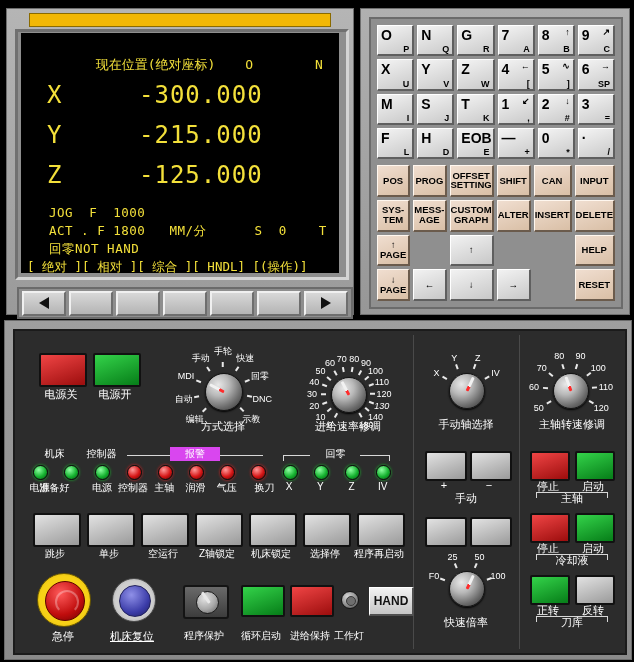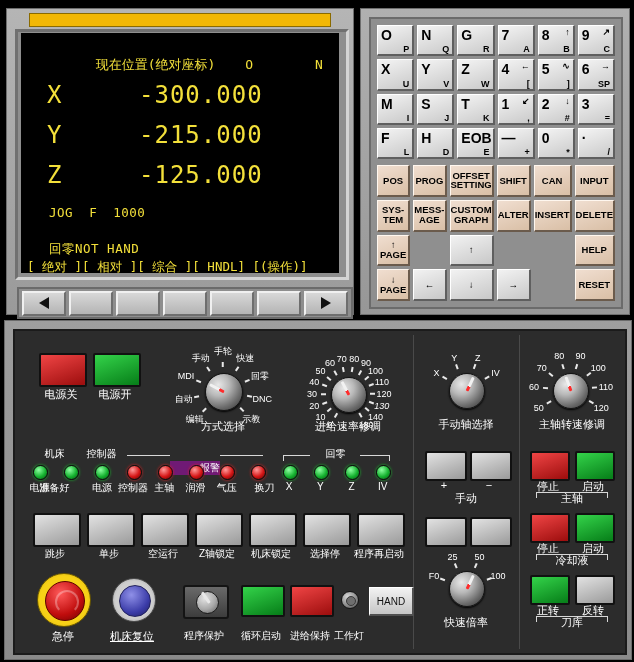--- a/index.html
+++ b/index.html
@@ -158,21 +158,21 @@
         background:radial-gradient(circle at 36% 30%,#d8d8d8,#8e8e8e 55%,#4a4a4a 100%);
         border:1px solid #141414;}
   #worklamp::after{content:"";position:absolute;left:4px;top:4px;width:8px;height:8px;
         border-radius:50%;background:#6f6f6f;border:1px solid #3a3a3a;}
   
   #handbtn{position:absolute;width:42px;height:26px;
         background:linear-gradient(180deg,#f2f2f2,#c5c5c5);
         border-top:1px solid #fff;border-left:1px solid #fff;
         border-right:2px solid #4f4f4f;border-bottom:2px solid #4f4f4f;
         display:flex;align-items:center;justify-content:center;
-        font-size:10px;font-weight:normal;color:#111;}
+        font-size:12px;font-weight:bold;color:#111;}
 </style>
 </head>
 <body>
 
 <div id="top">
 
   <div id="crt-unit">
     <div id="crt-yellow"></div>
     <div id="crt-bezel"></div>
 
@@ -188,20 +188,21 @@
       <div class="axis-row" style="top:88px;left:26px;">
         <span class="axis-lbl">Y</span>
         <span class="axis-val">-215.000</span>
       </div>
       <div class="axis-row" style="top:128px;left:26px;">
         <span class="axis-lbl">Z</span>
         <span class="axis-val">-125.000</span>
       </div>
 
       <div class="crt-status" style="left:28px;top:172px;">JOG  F  1000</div>
+      <div class="crt-status" style="left:28px;top:190px;">ACT . F 1800   MM/分      S  0    T</div>
       <div class="crt-status" style="left:28px;top:208px;">回零NOT HAND</div>
       <div class="crt-soft" style="top:226px;">[ 绝对 ][ 相对 ][ 综合 ][ HNDL] [(操作)]</div>
     </div>
 
     <div id="softkeys">
       <div class="skey">
           <span class="tri-l"></span>
         </div>
       <div class="skey"></div>
       <div class="skey"></div>
@@ -450,21 +451,21 @@
           <div class="tick" style="height: 5px; left: 342px; top: 78.0526px; transform: translate(-50%, 0px) rotate(330deg); transform-origin: 50% 0%; margin-top: 0px;"></div>
           <div class="dlbl" style="left: 349px; top: 90.1769px;">180</div>
         </div>
     <div class="cnlbl" style="left:291px;top:84px;width:80px;">进给速率修调</div>
 
     <div id="lamp-brackets">
           <div class="brk both" style="left: 16px; top: 120px; width: 43.2px;"></div>
           <div class="cnlbl sm" style="left: 12.6px; top: 112px; width: 50px; background: rgb(44, 44, 44);">机床</div>
           <div class="cnlbl sm" style="left: 59.4px; top: 112px; width: 50px; background: rgb(44, 44, 44);">控制器</div>
           <div class="brk " style="left: 109.6px; top: 120px; width: 43.2px;"></div>
-          <div class="cnlbl sm" style="left: 153px; top: 126px; width: 50px; background: #701a75; text-align: right;">报警</div>
+          <div class="cnlbl sm" style="left: 153px; top: 112px; width: 50px; background: #d946ef;">报警</div>
           <div class="brk " style="left: 203.2px; top: 120px; width: 43.2px;"></div>
           <div class="brk both" style="left: 265.6px; top: 120px; width: 105.6px;"></div>
           <div class="cnlbl sm" style="left: 293.4px; top: 112px; width: 50px; background: rgb(44, 44, 44);">回零</div>
         </div>
     <div id="lamp-row">
           <div class="lamp green" style="left: 16px; top: 130px;"></div>
           <div class="cnlbl sm" style="left: 5px; top: 146px; width: 35px;">电源</div>
           <div class="lamp green" style="left: 47.2px; top: 130px;"></div>
           <div class="cnlbl sm" style="left: 20px; top: 146px; width: 35px;">准备好</div>
           <div class="lamp green" style="left: 78.4px; top: 130px;"></div>

